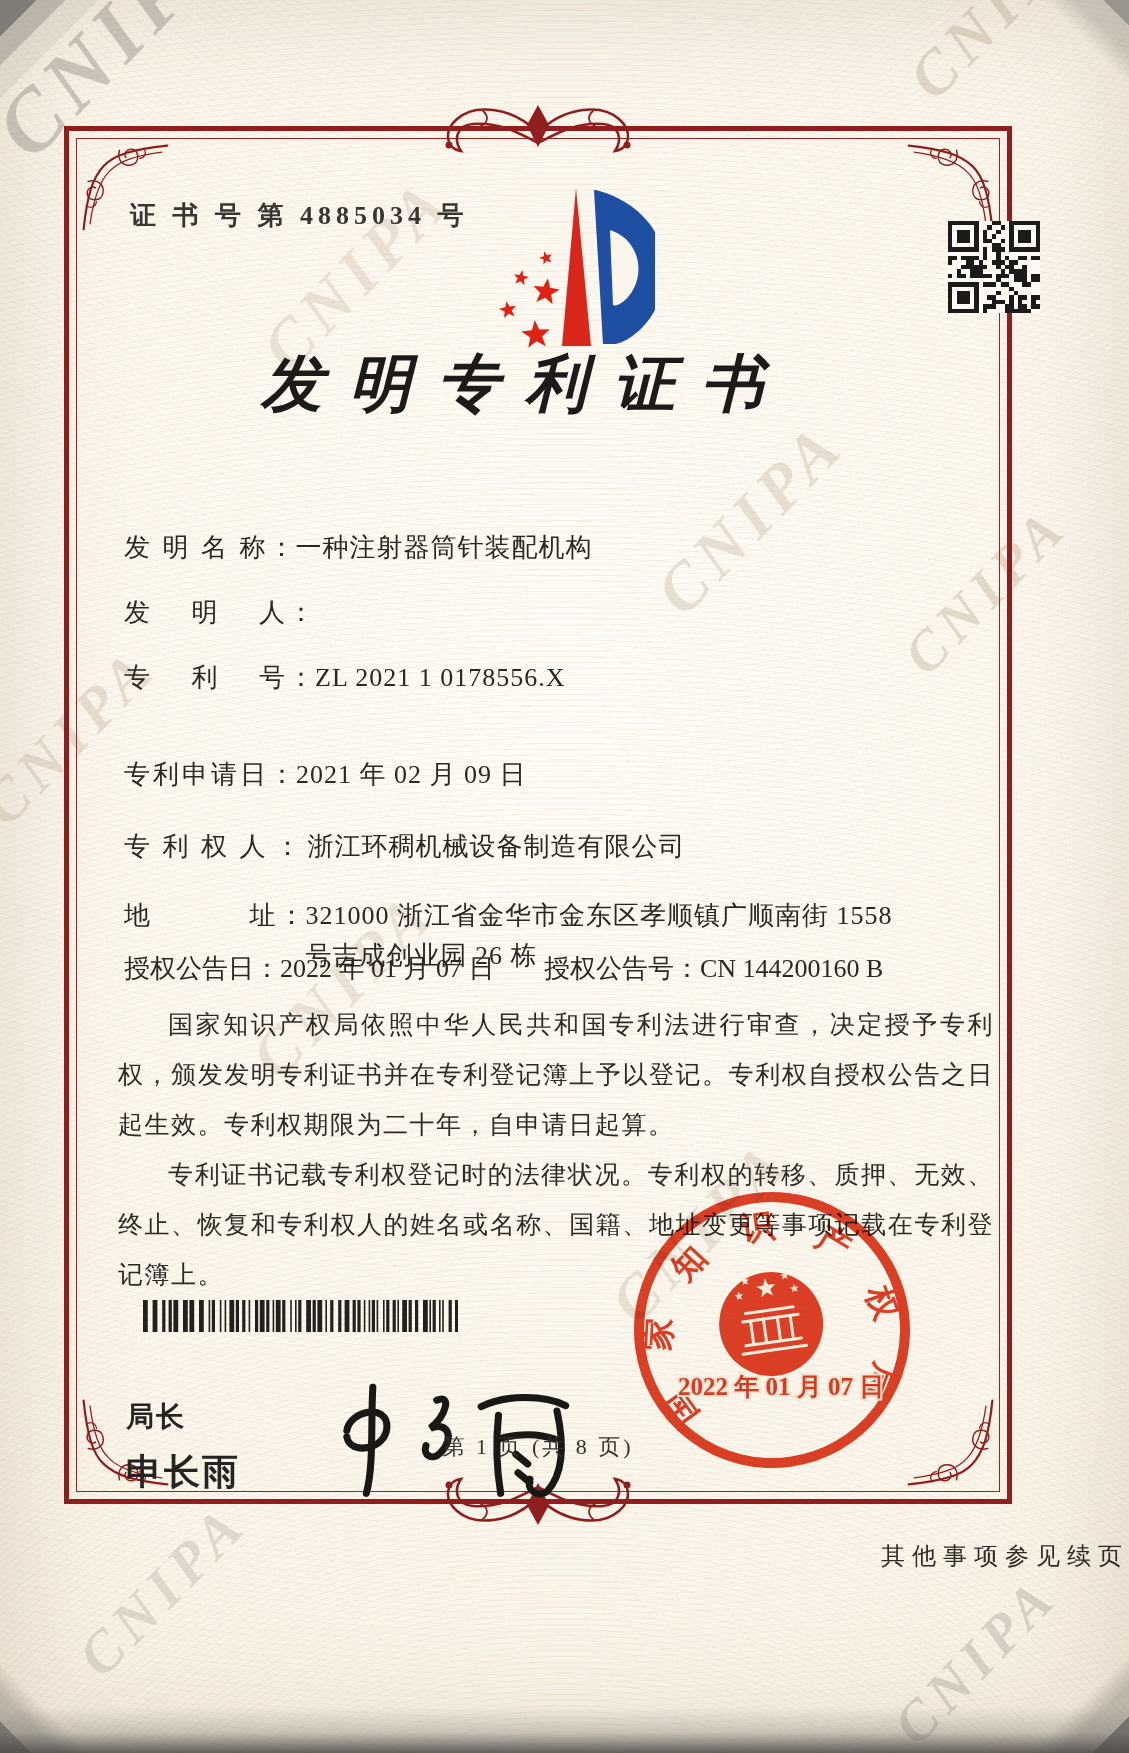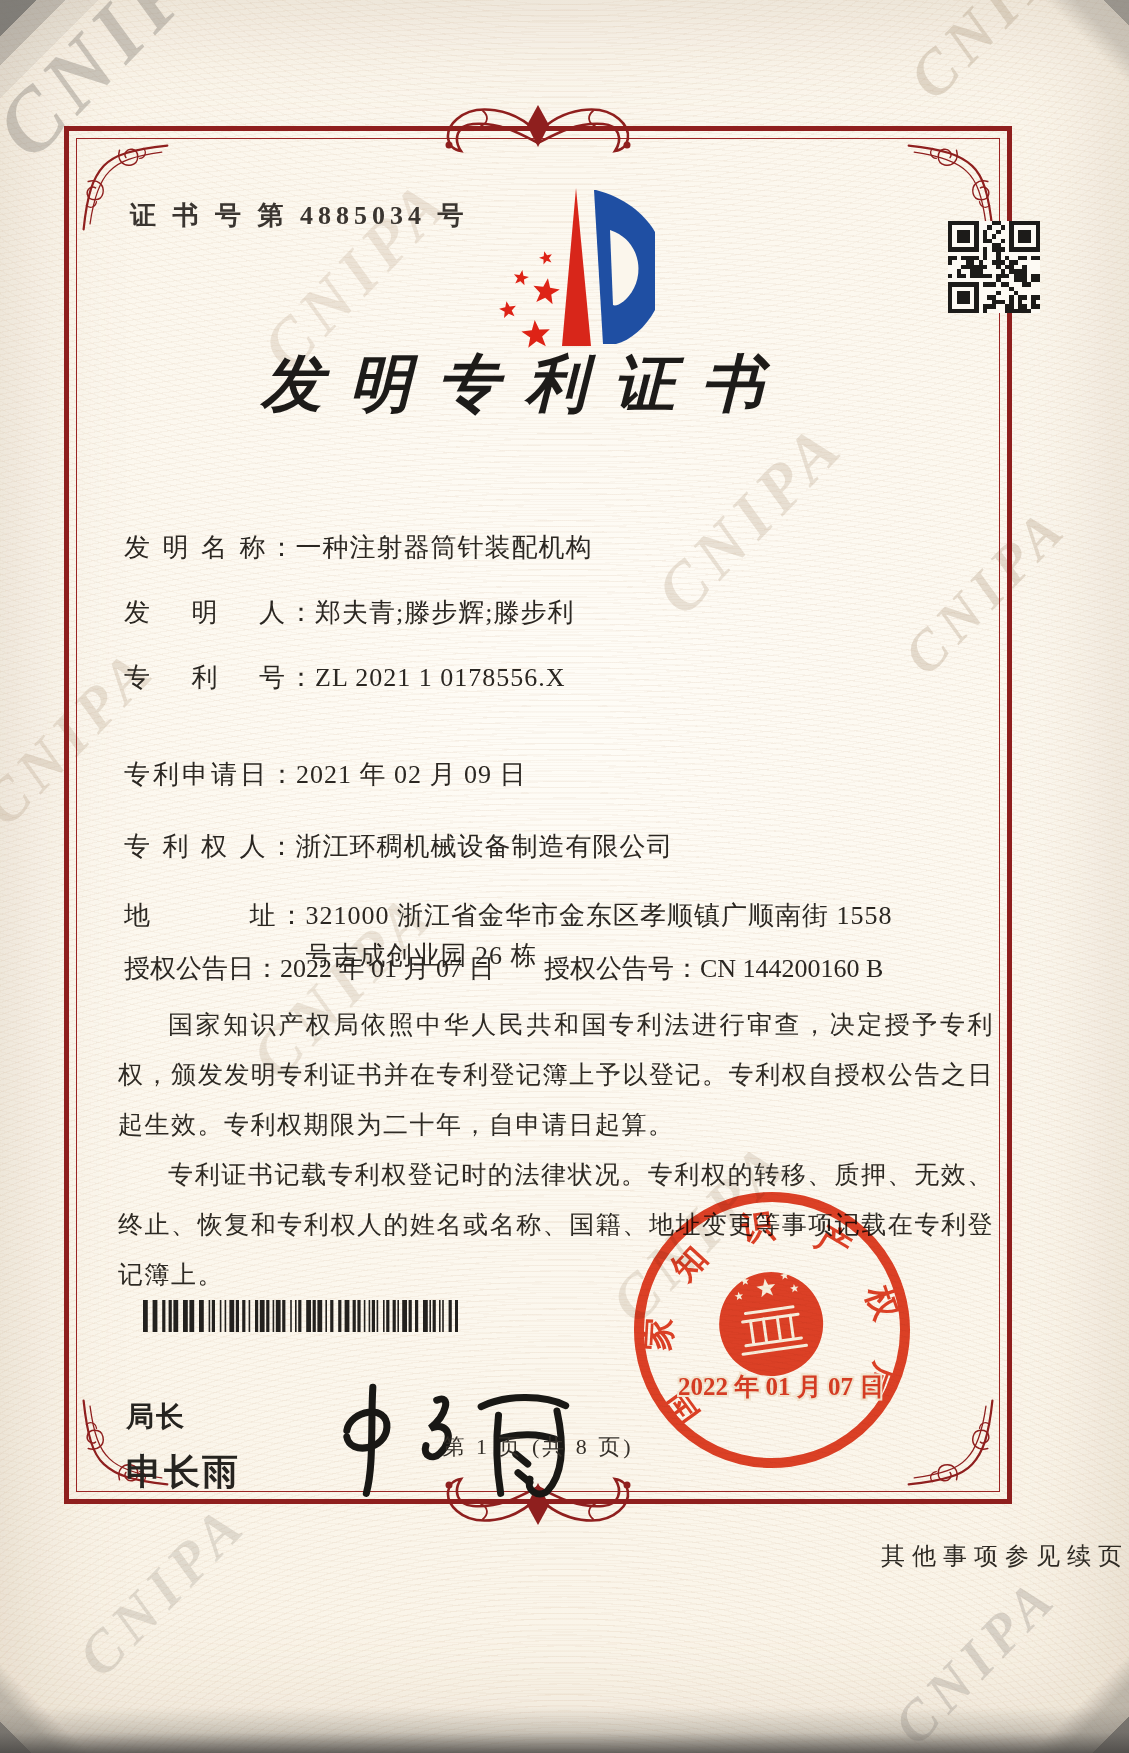--- a/index.html
+++ b/index.html
@@ -76,21 +76,21 @@
 
   
   .field-row {
     position:absolute; left:124px; width:812px; display:flex;
     font-size:26px; color:#2b2722; letter-spacing:1px; line-height:40px;margin-top:20px;
   }
   .field-row .lbl { white-space:pre; letter-spacing:3px; }
   .field-row .colon { white-space:pre; }
   .field-row .val { flex:1; }
   .row-1 { top:508px; } .row-2 { top:573px; } .row-3 { top:638px; }
-  .row-4 { top:735px; } .row-5 { top:807px; } .row-6 { top:876px; width:800px; }
+  .row-4 { top:735px; } .row-5 { top:807px;gap:6px; } .row-6 { top:876px; width:800px; }
   .grant-row { position:absolute; top:951px; left:124px; width:860px; font-size:26px; color:#2b2722; }
   .grant-left { position:absolute; left:0; white-space:nowrap; }
   .grant-right { position:absolute; left:420px; white-space:nowrap; }
 
   
   .paragraphs {
     position:absolute; left:118px; top:1000px; width:876px;
     font-size:25px; color:#2e2a24; line-height:50px; letter-spacing:1.5px;
     text-align:justify;
   }
@@ -347,21 +347,20 @@
   <div class="title">发明专利证书</div>
 
   <div class="field-row row-1">
     <span class="lbl">发 明 名 称</span>
       <span class="colon">：</span>
       <span class="val">一种注射器筒针装配机构</span>
   </div>
   <div class="field-row row-2">
     <span class="lbl">发　 明　 人</span>
       <span class="colon">：</span>
-      <span class="val">郑夫青;滕步辉;滕步利</span>
   </div>
   <div class="field-row row-3">
     <span class="lbl">专　 利　 号</span>
       <span class="colon">：</span>
       <span class="val">ZL 2021 1 0178556.X</span>
   </div>
   <div class="field-row row-4">
     <span class="lbl">专利申请日</span>
       <span class="colon">：</span>
       <span class="val">2021 年 02 月 09 日</span>

